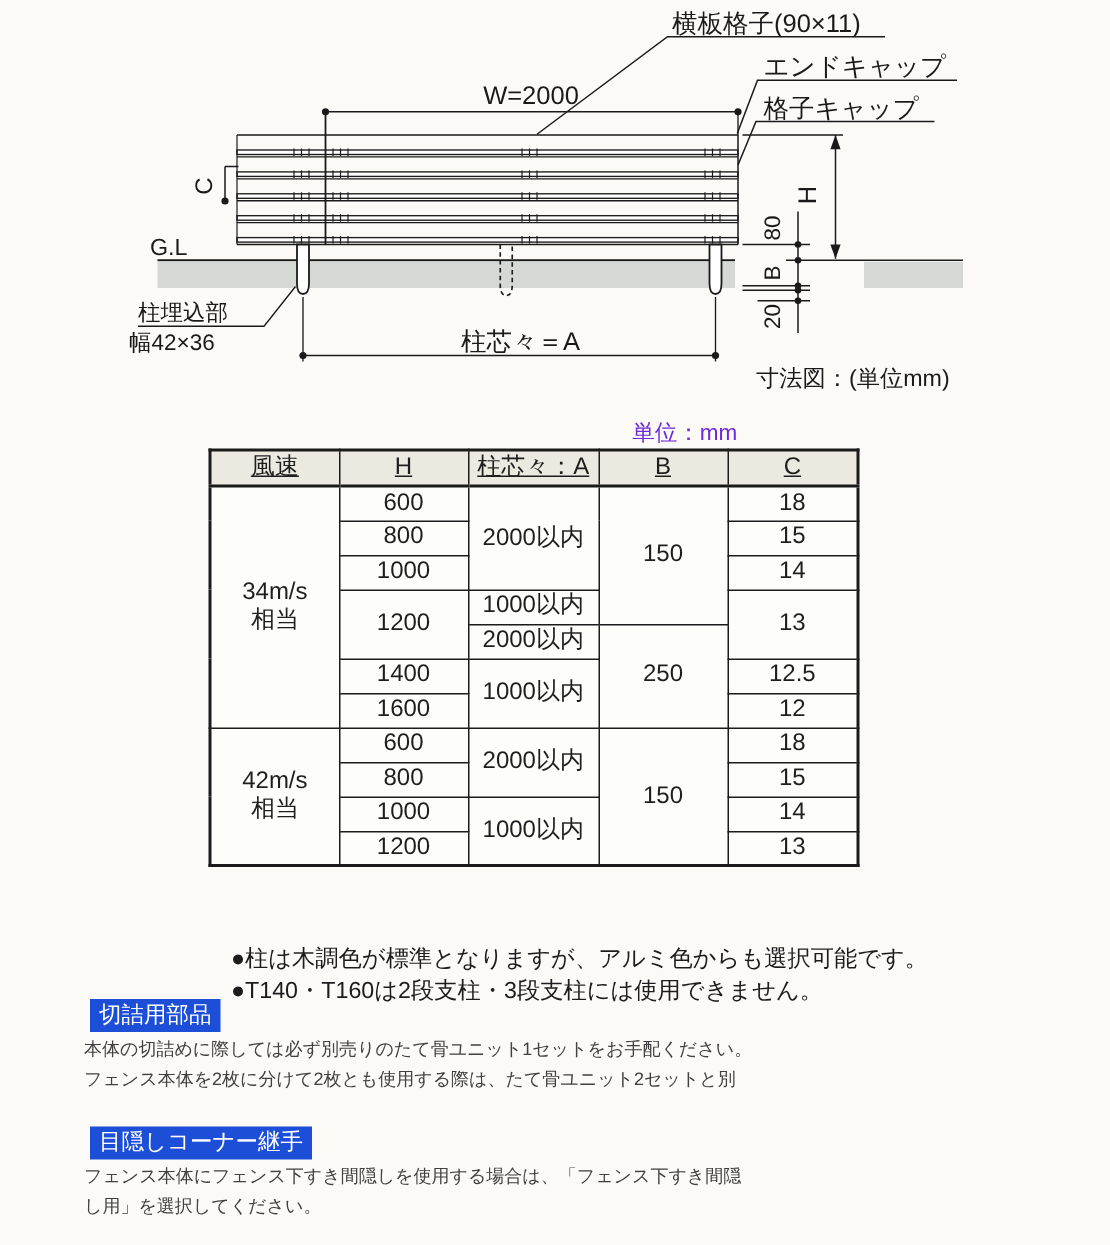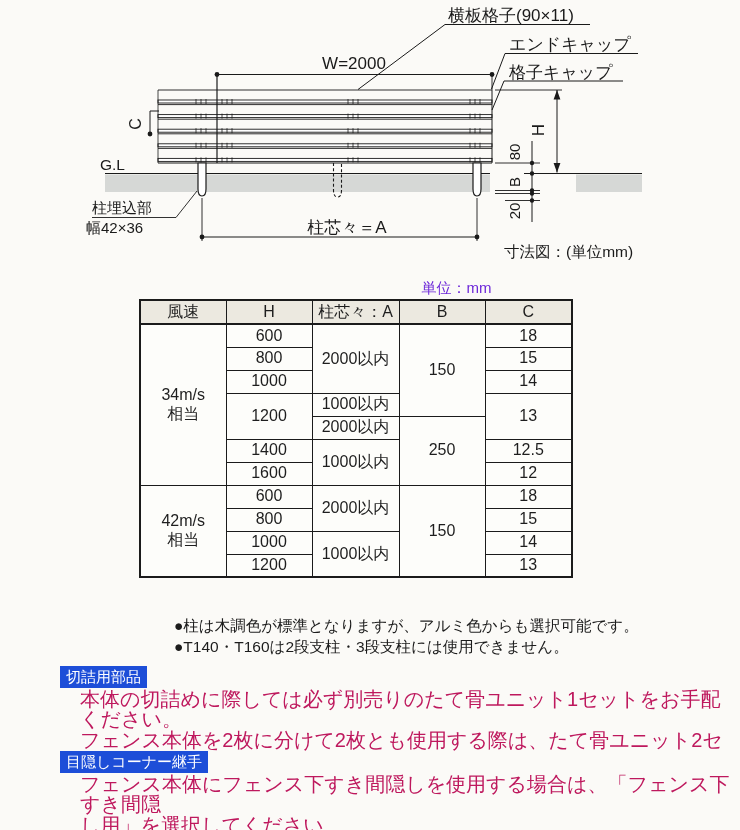--- a/index.html
+++ b/index.html
@@ -13,33 +13,33 @@
   
   #diagram{left:0;top:0;}
   svg text{font-family:"Liberation Sans","DejaVu Sans",sans-serif;fill:#1a1a1a;}
   
   #unit-label{left:340px;top:279px;width:233px;text-align:center;font-size:15px;color:#6d28d9;}
   #spec-table{left:139px;top:299px;border-collapse:collapse;table-layout:fixed;background:#fdfdfa;border:2px solid #1b1b1b;}
   #spec-table th,#spec-table td{
     border:1px solid #1b1b1b;text-align:center;vertical-align:middle;
     font-size:16px;font-weight:normal;padding:0;line-height:1.15;
   }
-  #spec-table thead th{background:#ece9e0;border-bottom-width:2px;height:22px;}
+  #spec-table thead th{background:#ece9e0;border-bottom-width:2px;height:22px;text-decoration:underline;}
   #spec-table tbody tr{height:23px;}
   .wind-cell{white-space:pre-line;}
   
-  #notes{left:154px;top:616px;font-size:15.5px;line-height:20.5px;color:#1c1c1c;margin-left:20px;}
+  #notes{left:154px;top:630px;font-size:15.5px;line-height:20.5px;color:#1c1c1c;}
   
   .sec-title{
     display:inline-block;background:#1d4ed8;color:#fff;
     font-size:15px;line-height:19px;padding:1px 6px 2px 6px;
   }
   #sec1-title{left:60px;top:666px;}
   #sec2-title{left:60px;top:751px;}
-  .sec-body{font-size:20px;line-height:20.3px;color:#be185d;margin-left:24px;}
+  .sec-body{font-size:12px;line-height:20.3px;color:#404040;}
   #sec1-body{left:56px;top:689px;width:660px;}
   #sec2-body{left:56px;top:774px;width:660px;}
 </style>
 </head>
 <body>
 
 <svg id="diagram" class="abs" width="740" height="272" viewBox="0 0 740 272">
   <g stroke="#1a1a1a" fill="none" stroke-linecap="butt">
 
     <line x1="105" y1="173.5" x2="490" y2="173.5" stroke-width="1.2"></line>

